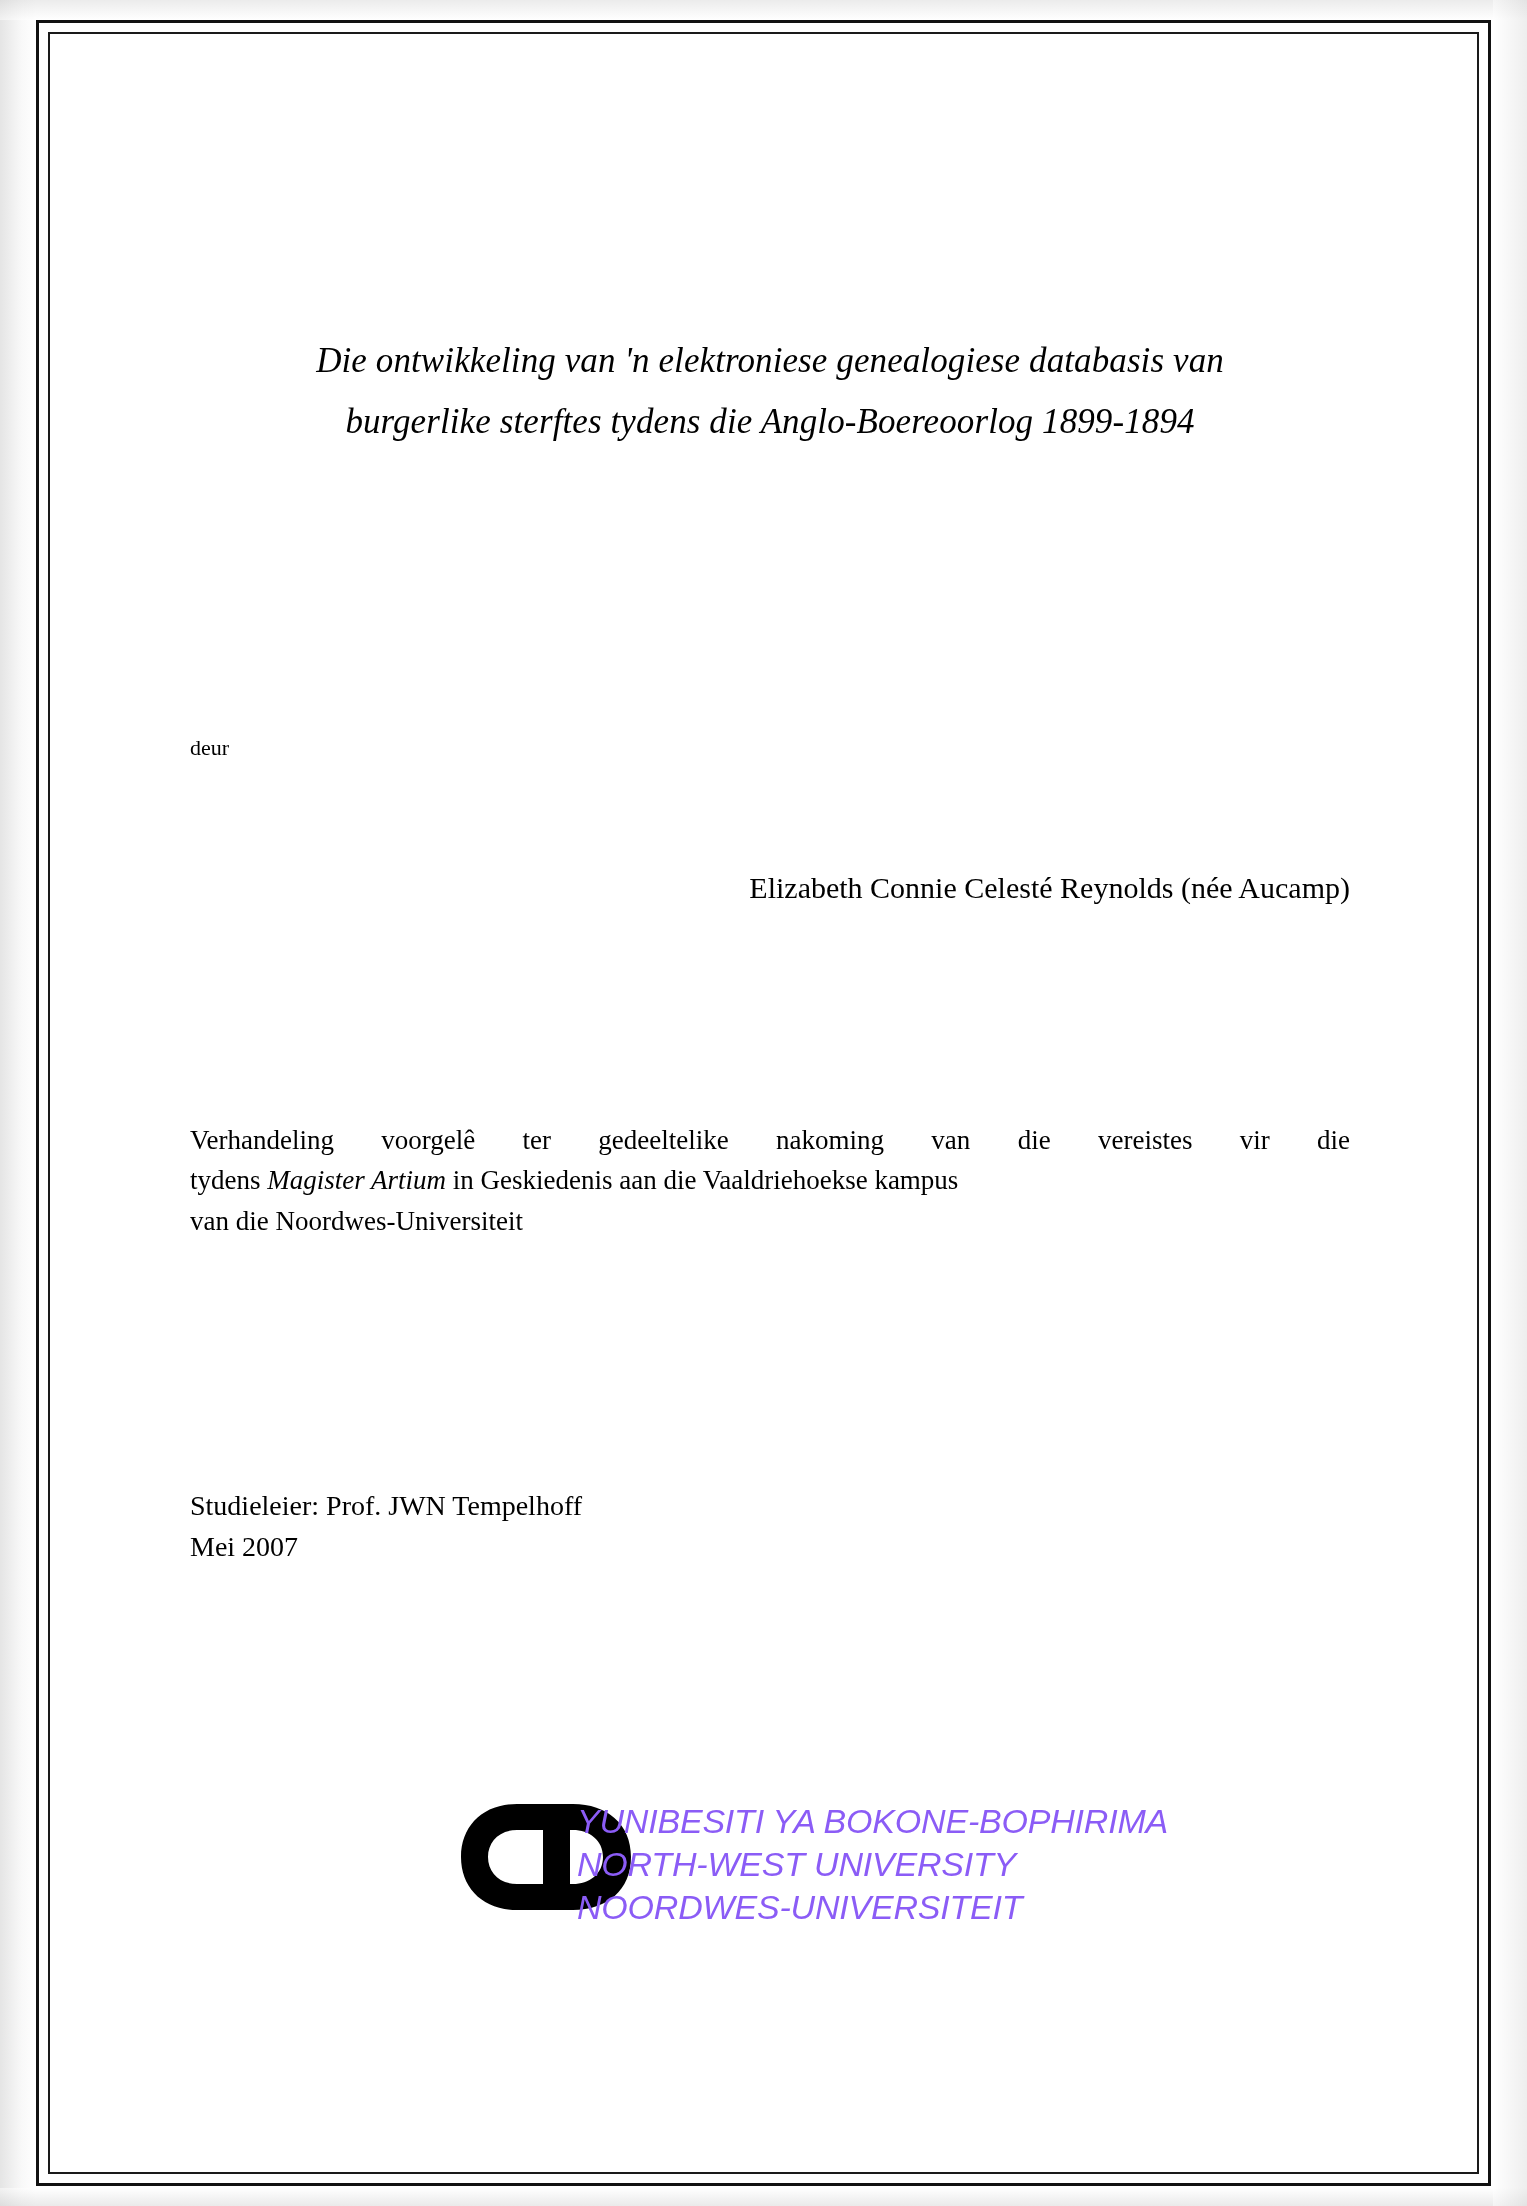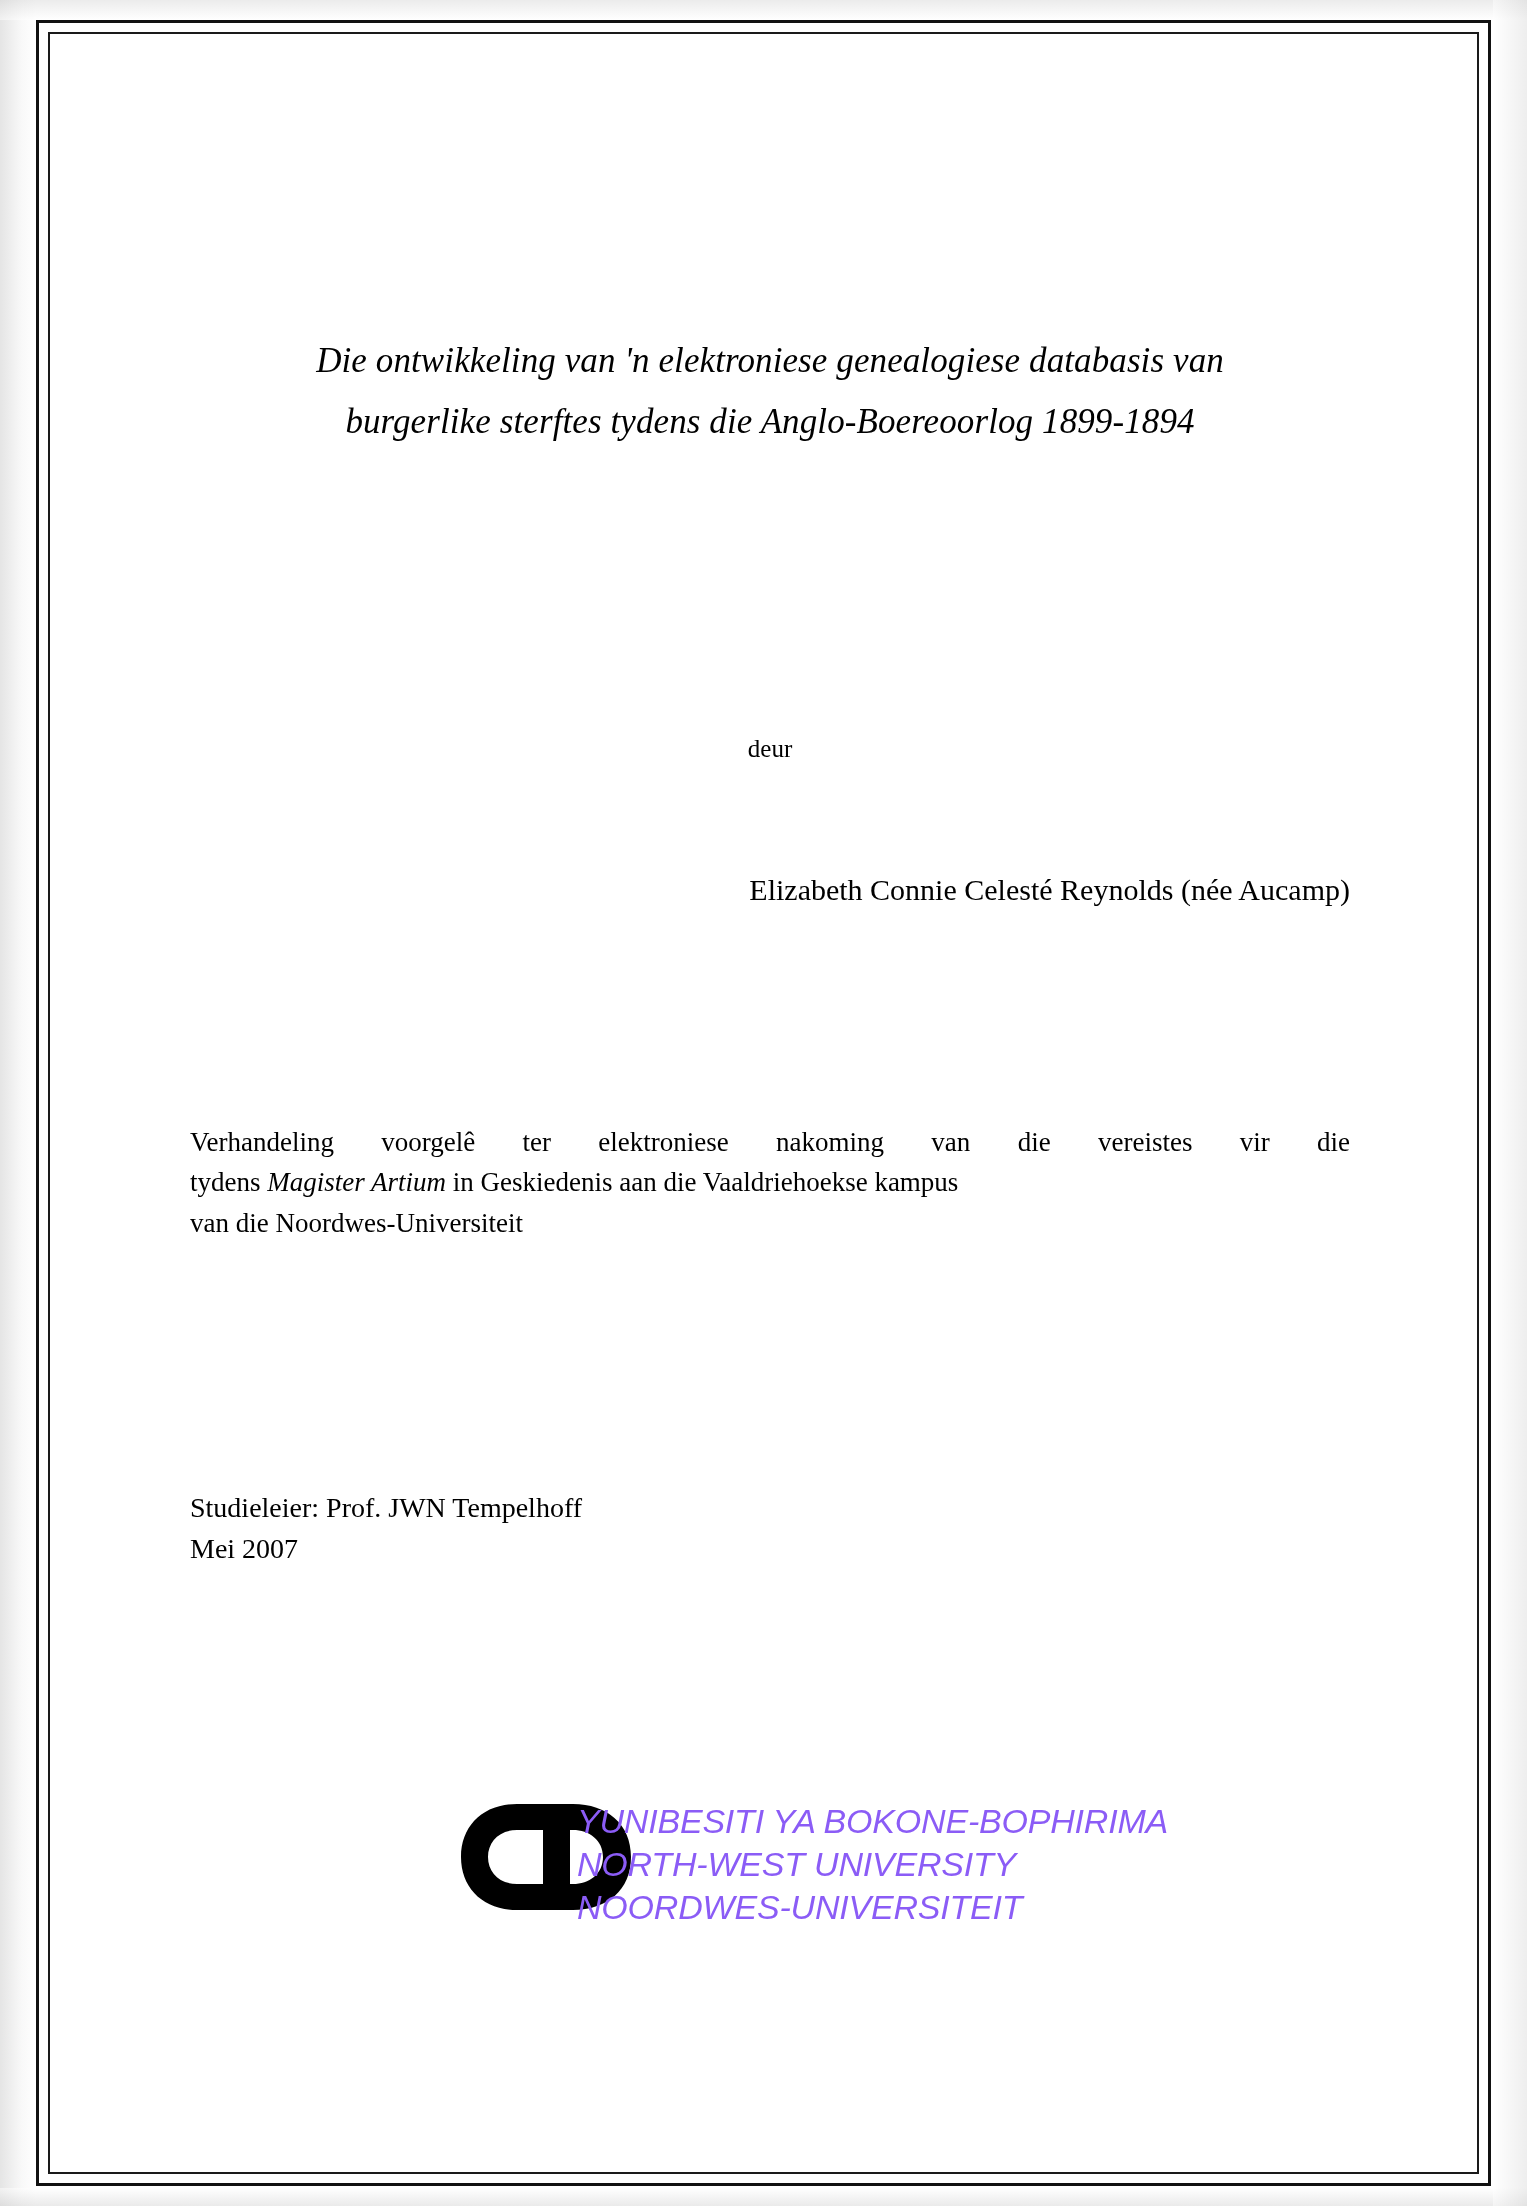--- a/index.html
+++ b/index.html
@@ -59,22 +59,22 @@
     text-align: center;
     letter-spacing: 0.1px;
     font-style: italic;
   }
   .title .line2 {
     display: block;
   }
 
   .byline-label {
     margin-top: 282px;
-    text-align: center;
-    font-size: 25px;
+    text-align: left;
+    font-size: 22px;
   }
 
   .author {
     margin-top: 110px;
     text-align: right;
     font-size: 30px;
   }
 
   .abstract-block {
     margin-top: 215px;
@@ -174,21 +174,21 @@
     <div class="title">
       <span class="line1">Die ontwikkeling van 'n elektroniese genealogiese databasis van</span>
       <span class="line2">burgerlike sterftes tydens die Anglo-Boereoorlog 1899-1894</span>
     </div>
 
     <div class="byline-label">deur</div>
 
     <div class="author">Elizabeth Connie Celesté Reynolds (née Aucamp)</div>
 
     <div class="abstract-block">
-      <span class="ln1">Verhandeling voorgelê ter elektroniese nakoming van die vereistes vir die</span>
+      <span class="ln1">Verhandeling voorgelê ter gedeeltelike nakoming van die vereistes vir die</span>
       <span class="ln2"><span>tydens </span><span class="italic">Magister Artium</span><span> in Geskiedenis aan die Vaaldriehoekse kampus</span></span>
       <span class="ln3">van die Noordwes-Universiteit</span>
     </div>
 
     <div class="supervisor-block">
       <div>Studieleier: Prof. JWN Tempelhoff</div>
       <div>Mei 2007</div>
     </div>
 
   </div>

